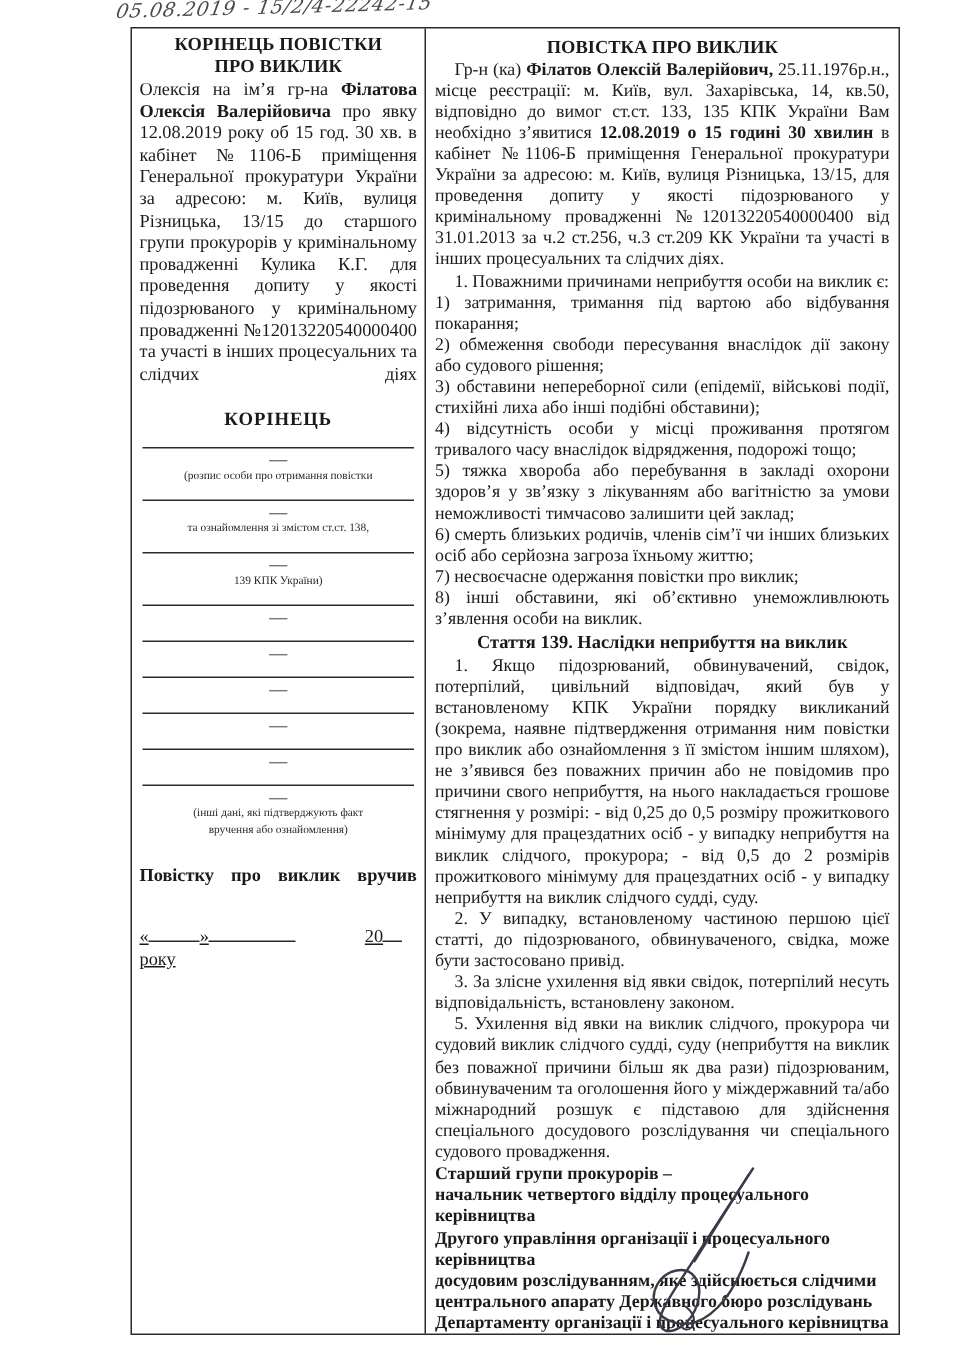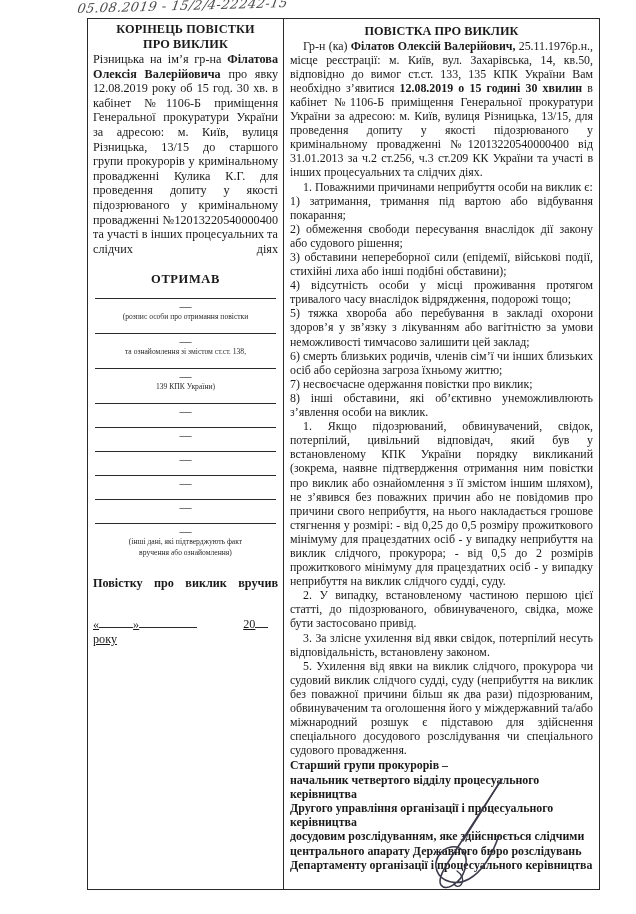--- a/index.html
+++ b/index.html
@@ -165,25 +165,25 @@
 
 <div class="doc-frame">
 
   <div class="col-left">
 
     <div class="col-title">
       <div>КОРІНЕЦЬ ПОВІСТКИ</div>
       <div>ПРО ВИКЛИК</div>
     </div>
 
-    <p class="p-just"><span>Різницька на ім’я гр-на</span>
+    <p class="p-just"><span>Олексія на ім’я гр-на</span>
       <span class="b">Філатова Олексія Валерійовича</span>
       <span>про явку 12.08.2019 року об 15 год. 30 хв. в кабінет №1106-Б приміщення Генеральної прокуратури України за адресою: м. Київ, вулиця Різницька, 13/15 до старшого групи прокурорів у кримінальному провадженні Кулика К.Г. для проведення допиту у якості підозрюваного у кримінальному провадженні №12013220540000400 та участі в інших процесуальних та слідчих діях</span></p>
 
-    <div class="otrymav">ОТРИМАВ</div>
+    <div class="otrymav">КОРІНЕЦЬ</div>
 
     <div class="sigline"></div>
     <div class="dash">—</div>
     <div class="caption">(розпис особи про отримання повістки</div>
 
     <div class="sigline"></div>
     <div class="dash">—</div>
     <div class="caption">та ознайомлення зі змістом ст.ст. 138,</div>
 
     <div class="sigline"></div>
@@ -231,20 +231,21 @@
     <p class="r-p r-indent r-p-last">1. Поважними причинами неприбуття особи на виклик є:</p>
     <p class="r-p r-p-last">1) затримання, тримання під вартою або відбування покарання;</p>
     <p class="r-p r-p-last">2) обмеження свободи пересування внаслідок дії закону або судового рішення;</p>
     <p class="r-p r-p-last">3) обставини непереборної сили (епідемії, військові події, стихійні лиха або інші подібні обставини);</p>
     <p class="r-p r-p-last">4) відсутність особи у місці проживання протягом тривалого часу внаслідок відрядження, подорожі тощо;</p>
     <p class="r-p r-p-last">5) тяжка хвороба або перебування в закладі охорони здоров’я у зв’язку з лікуванням або вагітністю за умови неможливості тимчасово залишити цей заклад;</p>
     <p class="r-p r-p-last">6) смерть близьких родичів, членів сім’ї чи інших близьких осіб або серйозна загроза їхньому життю;</p>
     <p class="r-p r-p-last">7) несвоєчасне одержання повістки про виклик;</p>
     <p class="r-p r-p-last">8) інші обставини, які об’єктивно унеможливлюють з’явлення особи на виклик.</p>
 
+    <div class="r-head">Стаття 139. Наслідки неприбуття на виклик</div>
     <p class="r-p r-indent r-p-last">1. Якщо підозрюваний, обвинувачений, свідок, потерпілий, цивільний відповідач, який був у встановленому КПК України порядку викликаний (зокрема, наявне підтвердження отримання ним повістки про виклик або ознайомлення з її змістом іншим шляхом), не з’явився без поважних причин або не повідомив про причини свого неприбуття, на нього накладається грошове стягнення у розмірі: - від 0,25 до 0,5 розміру прожиткового мінімуму для працездатних осіб - у випадку неприбуття на виклик слідчого, прокурора; - від 0,5 до 2 розмірів прожиткового мінімуму для працездатних осіб - у випадку неприбуття на виклик слідчого судді, суду.</p>
     <p class="r-p r-indent r-p-last">2. У випадку, встановленому частиною першою цієї статті, до підозрюваного, обвинуваченого, свідка, може бути застосовано привід.</p>
     <p class="r-p r-indent r-p-last">3. За злісне ухилення від явки свідок, потерпілий несуть відповідальність, встановлену законом.</p>
     <p class="r-p r-indent r-p-last">5. Ухилення від явки на виклик слідчого, прокурора чи судовий виклик слідчого судді, суду (неприбуття на виклик без поважної причини більш як два рази) підозрюваним, обвинуваченим та оголошення його у міждержавний та/або міжнародний розшук є підставою для здійснення спеціального досудового розслідування чи спеціального судового провадження.</p>
 
     <div class="sig-block">
       <div>Старший групи прокурорів –</div>
       <div>начальник четвертого відділу процесуального керівництва</div>
       <div>Другого управління організації і процесуального керівництва</div>
       <div>досудовим розслідуванням, яке здійснюється слідчими</div>

